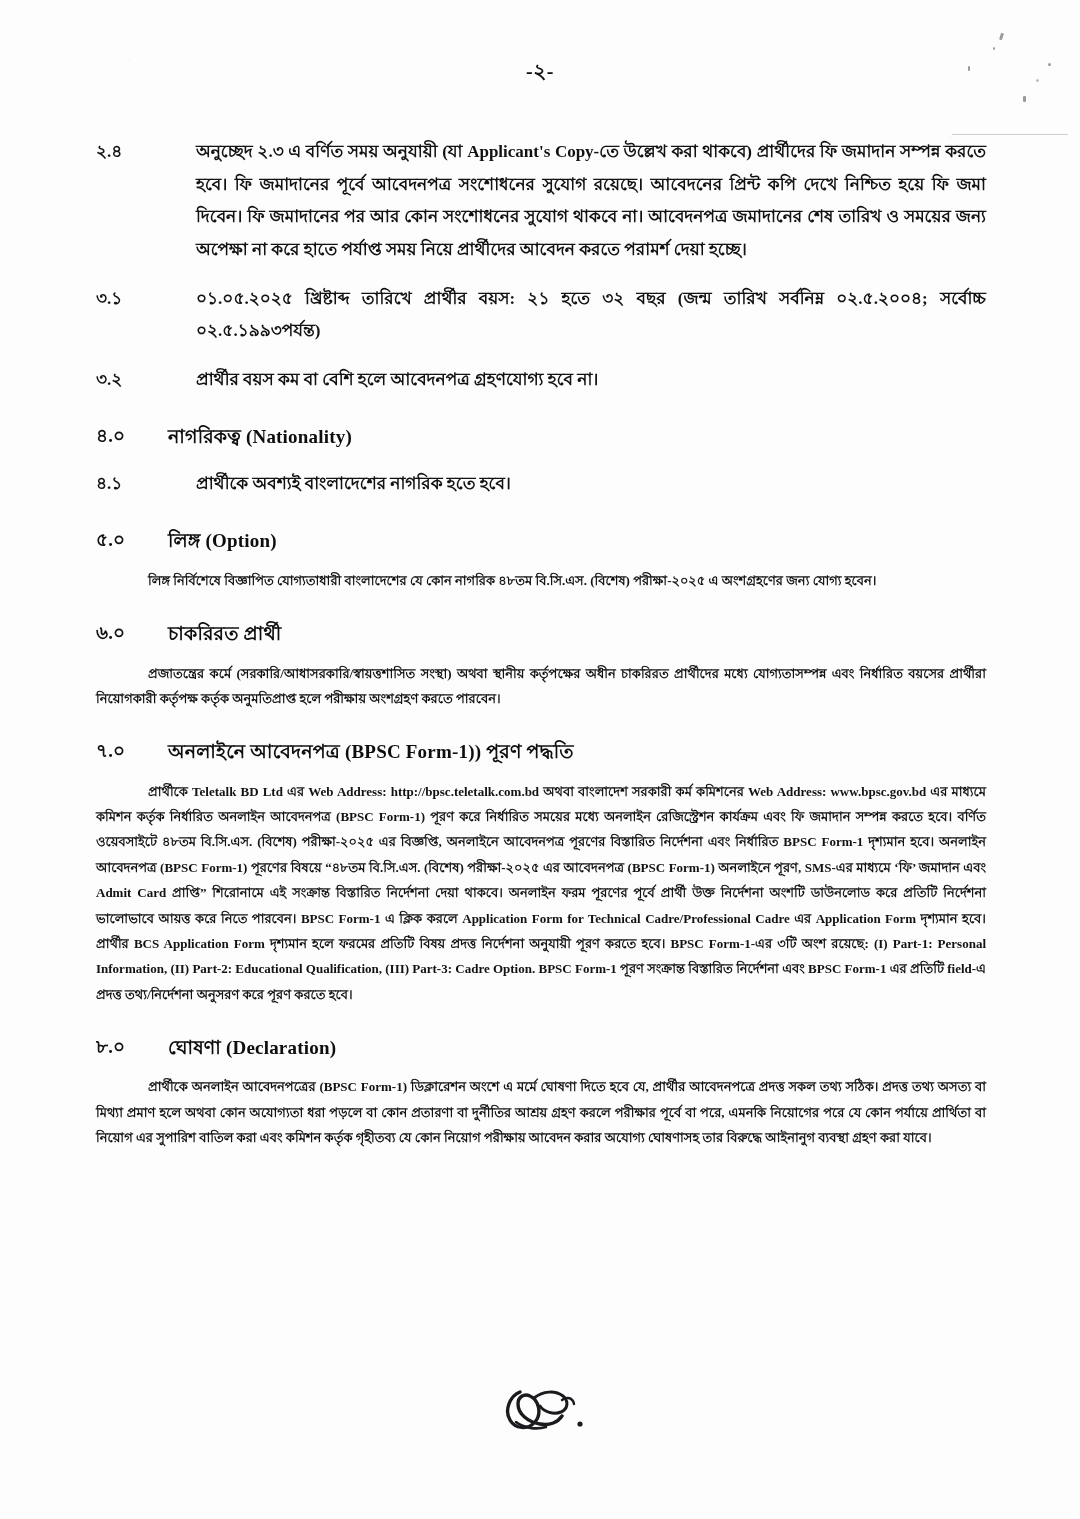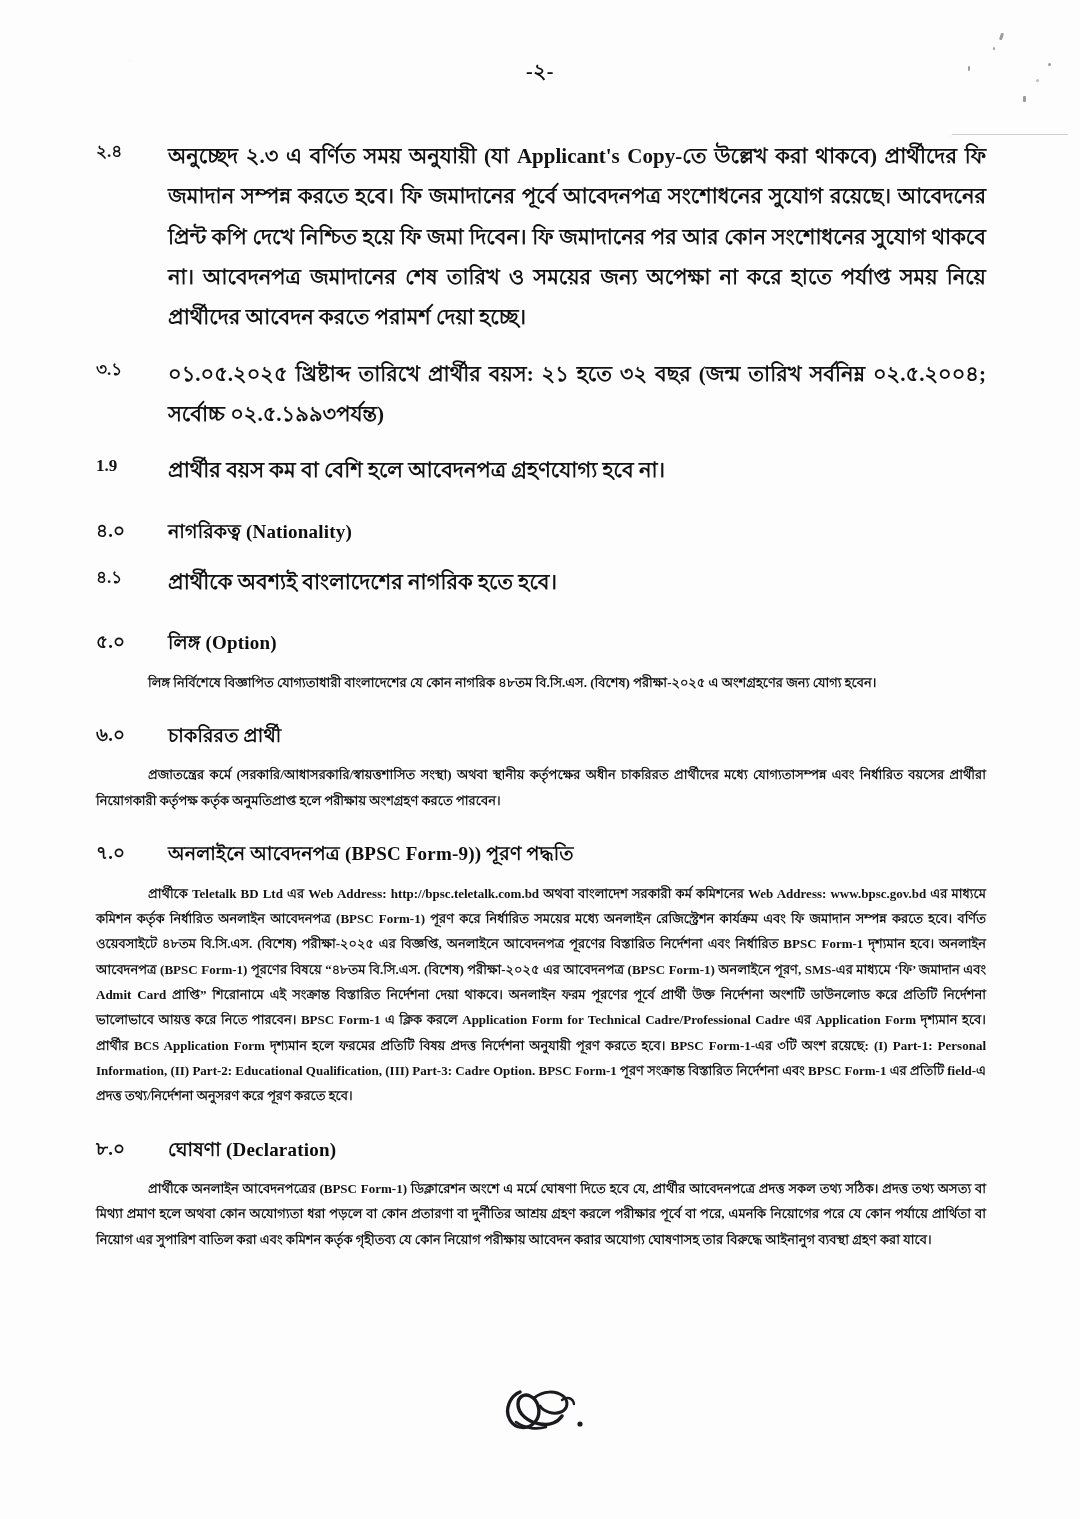--- a/index.html
+++ b/index.html
@@ -74,31 +74,32 @@
     line-height: 1.55;
     color: #0e0e0e;
     letter-spacing: 0.2px;
   }
 
   
   .item {
     display: flex;
     align-items: flex-start;
     margin-top: 16px;
+    gap: 28px;
   }
   .item-num {
     flex: 0 0 72px;
     font-size: 17px;
     font-weight: 600;
     line-height: 1.92;
     color: #121212;
   }
   .item-body {
     flex: 1 1 auto;
-    font-size: 21px;
+    font-size: 17px;
     line-height: 1.92;
     text-align: justify;
     text-justify: inter-word;
     color: #121212;
     font-weight: 600;
   }
 
   
   .para {
     margin-top: 12px;
@@ -150,21 +151,21 @@
   <div class="content" id="content">
       <div class="item">
         <div class="item-num">২.৪</div>
         <div class="item-body">অনুচ্ছেদ ২.৩ এ বর্ণিত সময় অনুযায়ী (যা Applicant's Copy-তে উল্লেখ করা থাকবে) প্রার্থীদের ফি জমাদান সম্পন্ন করতে হবে। ফি জমাদানের পূর্বে আবেদনপত্র সংশোধনের সুযোগ রয়েছে। আবেদনের প্রিন্ট কপি দেখে নিশ্চিত হয়ে ফি জমা দিবেন। ফি জমাদানের পর আর কোন সংশোধনের সুযোগ থাকবে না। আবেদনপত্র জমাদানের শেষ তারিখ ও সময়ের জন্য অপেক্ষা না করে হাতে পর্যাপ্ত সময় নিয়ে প্রার্থীদের আবেদন করতে পরামর্শ দেয়া হচ্ছে।</div>
       </div>
       <div class="item">
         <div class="item-num">৩.১</div>
         <div class="item-body">০১.০৫.২০২৫ খ্রিষ্টাব্দ তারিখে প্রার্থীর বয়স: ২১ হতে ৩২ বছর (জন্ম তারিখ সর্বনিম্ন ০২.৫.২০০৪; সর্বোচ্চ ০২.৫.১৯৯৩পর্যন্ত)</div>
       </div>
       <div class="item">
-        <div class="item-num">1.9</div>
+        <div class="item-num">৩.২</div>
         <div class="item-body">প্রার্থীর বয়স কম বা বেশি হলে আবেদনপত্র গ্রহণযোগ্য হবে না।</div>
       </div>
       <div class="sec">
         <div class="sec-num">৪.০</div>
         <div class="sec-title">নাগরিকত্ব (Nationality)</div>
       </div>
       <div class="item">
         <div class="item-num">৪.১</div>
         <div class="item-body">প্রার্থীকে অবশ্যই বাংলাদেশের নাগরিক হতে হবে।</div>
       </div>
@@ -173,21 +174,21 @@
         <div class="sec-title">লিঙ্গ (Option)</div>
       </div>
       <div class="para">লিঙ্গ নির্বিশেষে বিজ্ঞাপিত যোগ্যতাধারী বাংলাদেশের যে কোন নাগরিক ৪৮তম বি.সি.এস. (বিশেষ) পরীক্ষা-২০২৫ এ অংশগ্রহণের জন্য যোগ্য হবেন।</div>
       <div class="sec">
         <div class="sec-num">৬.০</div>
         <div class="sec-title">চাকরিরত প্রার্থী</div>
       </div>
       <div class="para">প্রজাতন্ত্রের কর্মে (সরকারি/আধাসরকারি/স্বায়ত্তশাসিত সংস্থা) অথবা স্থানীয় কর্তৃপক্ষের অধীন চাকরিরত প্রার্থীদের মধ্যে যোগ্যতাসম্পন্ন এবং নির্ধারিত বয়সের প্রার্থীরা নিয়োগকারী কর্তৃপক্ষ কর্তৃক অনুমতিপ্রাপ্ত হলে পরীক্ষায় অংশগ্রহণ করতে পারবেন।</div>
       <div class="sec">
         <div class="sec-num">৭.০</div>
-        <div class="sec-title">অনলাইনে আবেদনপত্র (BPSC Form-9)) পূরণ পদ্ধতি</div>
+        <div class="sec-title">অনলাইনে আবেদনপত্র (BPSC Form-1)) পূরণ পদ্ধতি</div>
       </div>
       <div class="para">প্রার্থীকে Teletalk BD Ltd এর Web Address: http://bpsc.teletalk.com.bd অথবা বাংলাদেশ সরকারী কর্ম কমিশনের Web Address: www.bpsc.gov.bd এর মাধ্যমে কমিশন কর্তৃক নির্ধারিত অনলাইন আবেদনপত্র (BPSC Form-1) পূরণ করে নির্ধারিত সময়ের মধ্যে অনলাইন রেজিস্ট্রেশন কার্যক্রম এবং ফি জমাদান সম্পন্ন করতে হবে। বর্ণিত ওয়েবসাইটে ৪৮তম বি.সি.এস. (বিশেষ) পরীক্ষা-২০২৫ এর বিজ্ঞপ্তি, অনলাইনে আবেদনপত্র পূরণের বিস্তারিত নির্দেশনা এবং নির্ধারিত BPSC Form-1 দৃশ্যমান হবে। অনলাইন আবেদনপত্র (BPSC Form-1) পূরণের বিষয়ে “৪৮তম বি.সি.এস. (বিশেষ) পরীক্ষা-২০২৫ এর আবেদনপত্র (BPSC Form-1) অনলাইনে পূরণ, SMS-এর মাধ্যমে ‘ফি’ জমাদান এবং Admit Card প্রাপ্তি” শিরোনামে এই সংক্রান্ত বিস্তারিত নির্দেশনা দেয়া থাকবে। অনলাইন ফরম পূরণের পূর্বে প্রার্থী উক্ত নির্দেশনা অংশটি ডাউনলোড করে প্রতিটি নির্দেশনা ভালোভাবে আয়ত্ত করে নিতে পারবেন। BPSC Form-1 এ ক্লিক করলে Application Form for Technical Cadre/Professional Cadre এর Application Form দৃশ্যমান হবে। প্রার্থীর BCS Application Form দৃশ্যমান হলে ফরমের প্রতিটি বিষয় প্রদত্ত নির্দেশনা অনুযায়ী পূরণ করতে হবে। BPSC Form-1-এর ৩টি অংশ রয়েছে: (I) Part-1: Personal Information, (II) Part-2: Educational Qualification, (III) Part-3: Cadre Option. BPSC Form-1 পূরণ সংক্রান্ত বিস্তারিত নির্দেশনা এবং BPSC Form-1 এর প্রতিটি field-এ প্রদত্ত তথ্য/নির্দেশনা অনুসরণ করে পূরণ করতে হবে।</div>
       <div class="sec">
         <div class="sec-num">৮.০</div>
         <div class="sec-title">ঘোষণা (Declaration)</div>
       </div>
       <div class="para">প্রার্থীকে অনলাইন আবেদনপত্রের (BPSC Form-1) ডিক্লারেশন অংশে এ মর্মে ঘোষণা দিতে হবে যে, প্রার্থীর আবেদনপত্রে প্রদত্ত সকল তথ্য সঠিক। প্রদত্ত তথ্য অসত্য বা মিথ্যা প্রমাণ হলে অথবা কোন অযোগ্যতা ধরা পড়লে বা কোন প্রতারণা বা দুর্নীতির আশ্রয় গ্রহণ করলে পরীক্ষার পূর্বে বা পরে, এমনকি নিয়োগের পরে যে কোন পর্যায়ে প্রার্থিতা বা নিয়োগ এর সুপারিশ বাতিল করা এবং কমিশন কর্তৃক গৃহীতব্য যে কোন নিয়োগ পরীক্ষায় আবেদন করার অযোগ্য ঘোষণাসহ তার বিরুদ্ধে আইনানুগ ব্যবস্থা গ্রহণ করা যাবে।</div>
     </div>
 
   <div class="signature">

